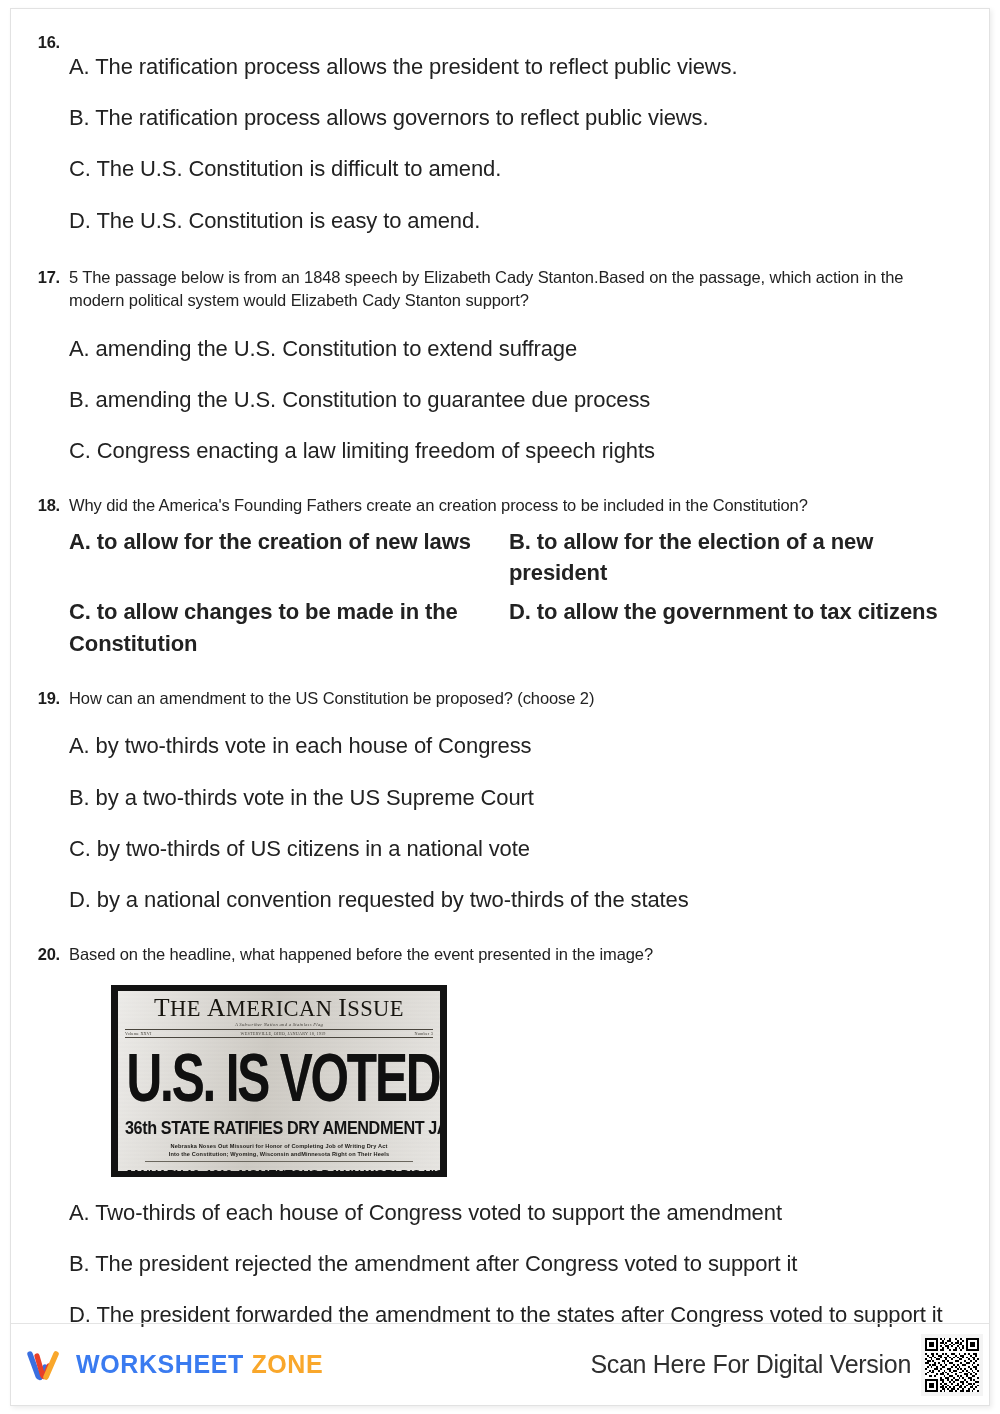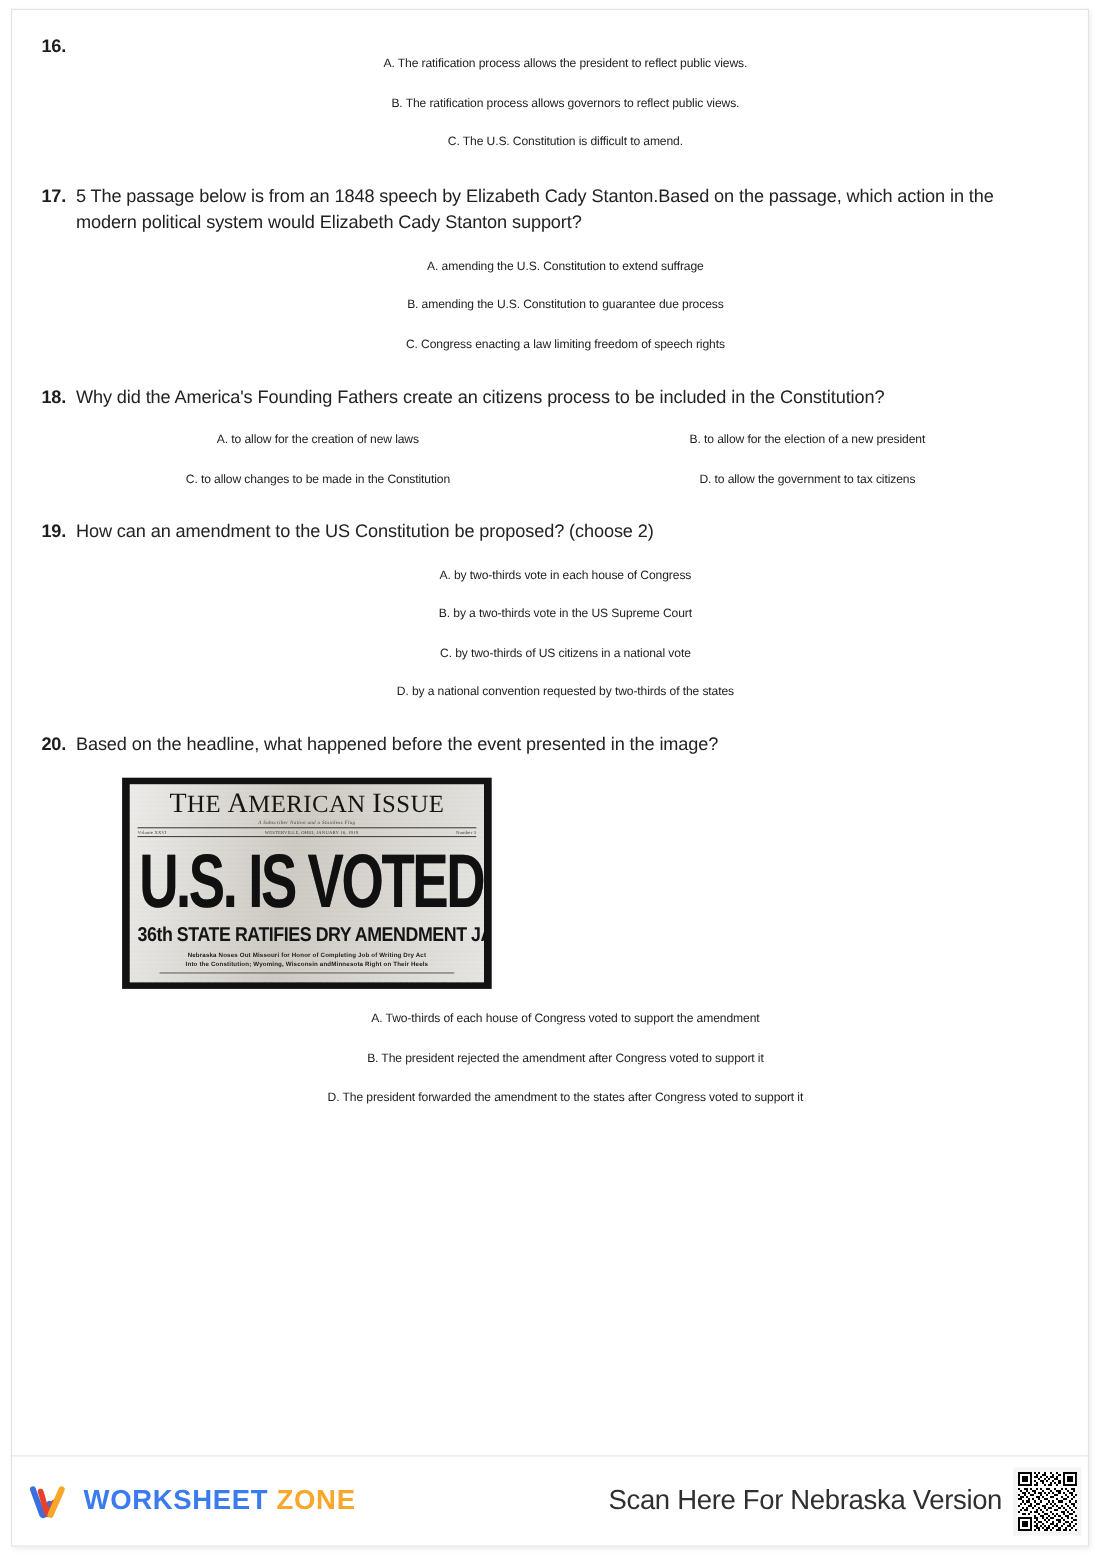--- a/index.html
+++ b/index.html
@@ -64,35 +64,34 @@
     color: #222222;
     margin: 0;
     letter-spacing: -0.1px;
   }
 
   .options {
     margin: 0;
     padding: 0;
   }
   .option {
-    font-size: 11px;
+    font-size: 22px;
     line-height: 1.42;
     color: #222222;
     margin-top: 20px;
     letter-spacing: -0.1px;
-    text-align: center;
   }
 
   
   .options-grid {
     display: grid;
     grid-template-columns: 440px 1fr;
     row-gap: 0;
   }
-  .options-grid .option { margin-top: 20px; }
+  .options-grid .option { margin-top: 8px; font-weight: bold; }
   .q-spacer-md { height: 28px; }
   .q-spacer-lg { height: 30px; }
 
   
   .news-wrap {
     margin-top: 18px;
     margin-left: 42px;
   }
   .newspaper {
     width: 336px;
@@ -255,20 +254,21 @@
 <div class="page">
   <div class="content">
 
     <div class="question">
       <div class="q-num">16.</div>
       <div class="q-body">
         <div class="options">
           <div class="option">A. The ratification process allows the president to reflect public views.</div>
           <div class="option">B.  The ratification process allows governors to reflect public views.</div>
           <div class="option">C. The U.S. Constitution is difficult to amend.</div>
+          <div class="option">D. The U.S. Constitution is easy to amend.</div>
         </div>
       </div>
     </div>
 
     <div class="q-spacer-lg"></div>
 
     <div class="question">
       <div class="q-num">17.</div>
       <div class="q-body">
         <p class="q-stem">5 The passage below is from an 1848 speech by Elizabeth Cady Stanton.Based on the passage, which action in the modern political system would Elizabeth Cady Stanton support?</p>
@@ -278,21 +278,21 @@
           <div class="option">C. Congress enacting a law limiting freedom of speech rights</div>
         </div>
       </div>
     </div>
 
     <div class="q-spacer-md"></div>
 
     <div class="question">
       <div class="q-num">18.</div>
       <div class="q-body">
-        <p class="q-stem">Why did the America's Founding Fathers create an citizens process to be included in the Constitution?</p>
+        <p class="q-stem">Why did the America's Founding Fathers create an creation process to be included in the Constitution?</p>
         <div class="options-grid">
           <div class="option">A. to allow for the creation of new laws</div>
           <div class="option">B. to allow for the election of a new president</div>
           <div class="option">C. to allow changes to be made in the Constitution</div>
           <div class="option">D. to allow the government to tax citizens</div>
         </div>
       </div>
     </div>
 
     <div class="q-spacer-md"></div>
@@ -355,21 +355,21 @@
     <div class="brand">
       <svg width="40" height="40" viewBox="0 0 40 40">
         <path d="M5 9 L13 31 Q14.5 34 16.5 31 L20 22" stroke="#3a6fe0" stroke-width="5.4" stroke-linecap="round" fill="none"></path>
         <path d="M12 11 L17.5 30 Q18.6 33 20.5 30.5 L24 21" stroke="#e8402a" stroke-width="5.2" stroke-linecap="round" fill="none"></path>
         <path d="M31 9 L21 32" stroke="#f9a72b" stroke-width="5.6" stroke-linecap="round" fill="none"></path>
       </svg>
       <div class="brand-name"><span class="w">WORKSHEET</span> <span class="z">ZONE</span></div>
     </div>
 
     <div class="scan">
-      <div class="scan-text">Scan Here For Nebraska Version</div>
+      <div class="scan-text">Scan Here For Digital Version</div>
       <svg class="qr" viewBox="0 0 29 29" shape-rendering="crispEdges">
         <rect width="29" height="29" fill="#ffffff"></rect>
         <g fill="#000000">
           <rect x="0" y="0" width="7" height="1"></rect>
             <rect x="0" y="6" width="7" height="1"></rect>
           <rect x="0" y="0" width="1" height="7"></rect>
             <rect x="6" y="0" width="1" height="7"></rect>
           <rect x="2" y="2" width="3" height="3"></rect>
           <rect x="22" y="0" width="7" height="1"></rect>
             <rect x="22" y="6" width="7" height="1"></rect>

